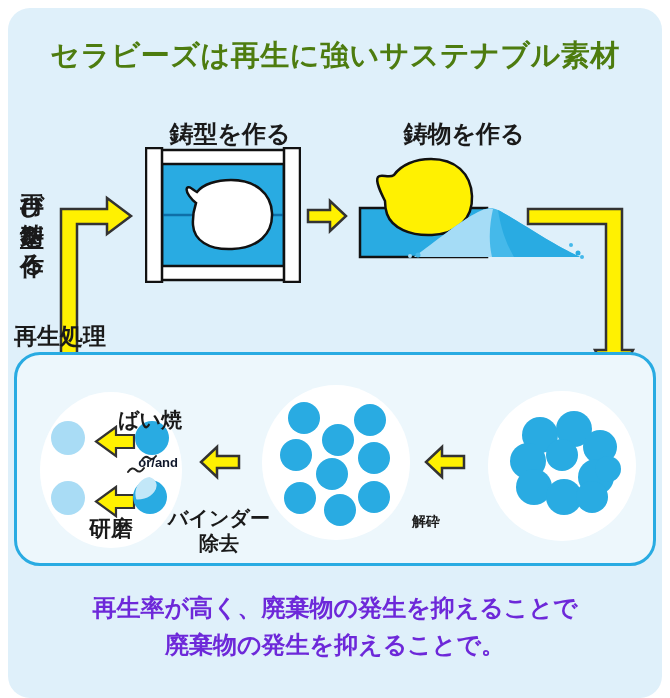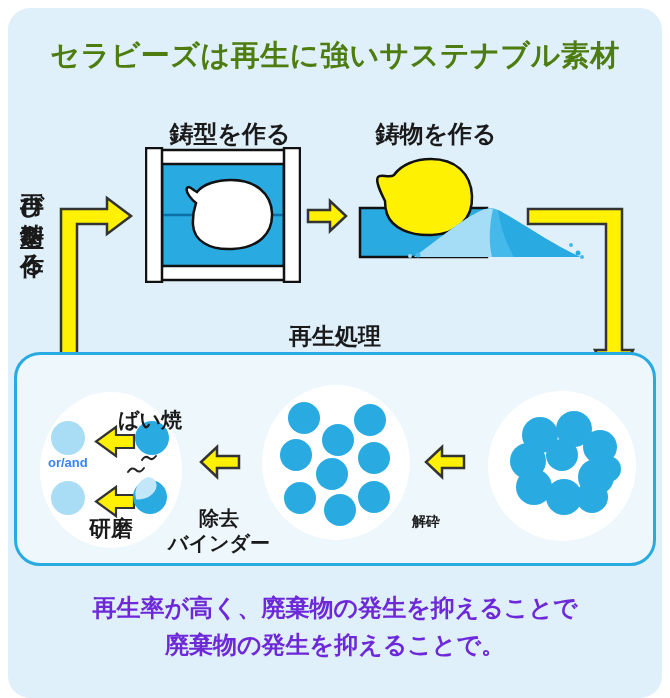--- a/index.html
+++ b/index.html
@@ -3,34 +3,34 @@
 <meta charset="utf-8">
 <style>
   html,body{margin:0;padding:0;background:#ffffff;}
   body{width:670px;height:698px;position:relative;font-family:"Liberation Sans","DejaVu Sans",sans-serif;}
   .card{position:absolute;left:8px;top:8px;width:654px;height:690px;background:#DFF0FA;border-radius:22px;}
   .abs{position:absolute;}
   .jp-bold{font-weight:bold;color:#1A1A1A;margin-top:8px;}
   .title{left:0;top:36px;width:670px;text-align:center;font-size:29px;font-weight:bold;color:#4d7c0f;letter-spacing:0.5px;}
   .step-label{font-size:24px;text-align:center;}
   .lbl-mold{left:150px;top:110px;width:160px;}
-  .lbl-cast{left:356px;top:110px;width:160px;}
+  .lbl-cast{left:384px;top:110px;width:160px;}
   .vertical-label{left:17px;top:176px;font-size:24px;font-weight:bold;color:#1A1A1A;
     writing-mode:vertical-rl;text-orientation:upright;letter-spacing:1px;line-height:30px;}
-  .recycle-title{left:14px;top:313px;width:642px;text-align:center;font-size:23px;}
+  .recycle-title{left:14px;top:313px;width:642px;font-size:23px;}
   .recycle-box{left:14px;top:352px;width:636px;height:208px;background:#EDF7FC;
     border:3px solid #29ABE2;border-radius:26px;}
   .wcircle{background:#ffffff;border-radius:50%;}
   .c-left{left:40px;top:392px;width:142px;height:156px;}
   .c-mid{left:262px;top:385px;width:148px;height:155px;}
   .c-right{left:488px;top:391px;width:148px;height:150px;}
   .lbl-crush{left:412px;top:505px;width:80px;font-size:14px;text-align:left;}
   .lbl-binder{left:158px;top:498px;width:122px;font-size:20px;text-align:center;line-height:25px;}
   .lbl-roast{left:40px;top:398px;width:142px;font-size:21px;text-align:right;}
-  .lbl-orand{left:48px;top:455px;width:142px;font-size:13px;text-align:left;font-weight:bold;color:#3b82f6;}
+  .lbl-orand{left:36px;top:455px;width:142px;font-size:13px;text-align:right;font-weight:bold;color:#0f172a;}
   .lbl-polish{left:40px;top:506px;width:142px;font-size:22px;text-align:center;}
   .footer{left:0;width:670px;text-align:center;font-size:24px;font-weight:bold;color:#6d28d9;}
   .footer-1{top:592px;}
   .footer-2{top:629px;}
   svg{display:block;}
 </style>
 </head>
 <body>
 
 <div class="card"></div>
@@ -114,22 +114,22 @@
       <circle cx="34" cy="70" r="16"></circle>
     <circle cx="76" cy="55" r="16"></circle>
       <circle cx="70" cy="89" r="16"></circle>
       <circle cx="112" cy="73" r="16"></circle>
     <circle cx="38" cy="113" r="16"></circle>
       <circle cx="78" cy="125" r="16"></circle>
       <circle cx="112" cy="112" r="16"></circle>
   </g>
 </svg>
 <div class="abs jp-bold lbl-binder">
+  <div>バインダー</div>
   <div>除去</div>
-  <div>バインダー</div>
 </div>
 
 <svg class="abs" style="left:199px;top:444px;" width="42" height="36" viewBox="0 0 42 36">
   <path d="M40,12 H18 V3 L2,18 L18,33 V24 H40 Z" fill="#FFF101" stroke="#333" stroke-width="2.5"></path>
 </svg>
 
 <div class="abs wcircle c-left"></div>
 <svg class="abs" style="left:40px;top:392px;" width="142" height="156" viewBox="0 0 142 156">
   <defs>
       <clipPath id="dmg">

